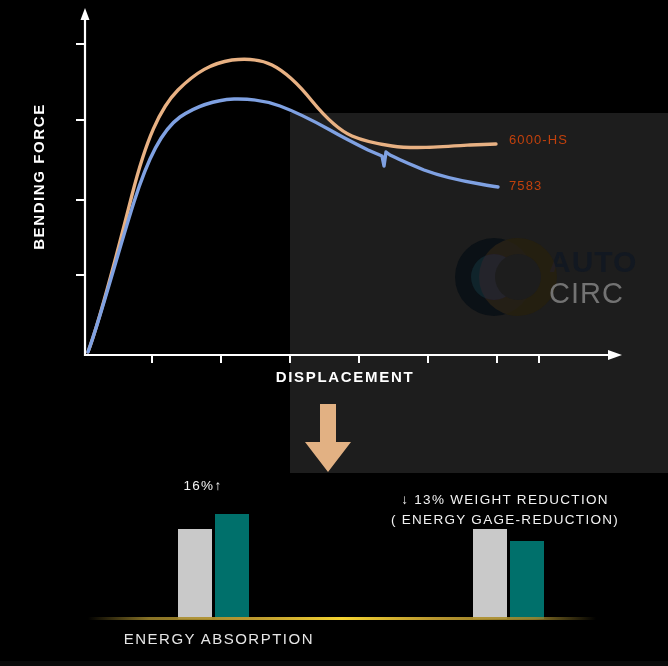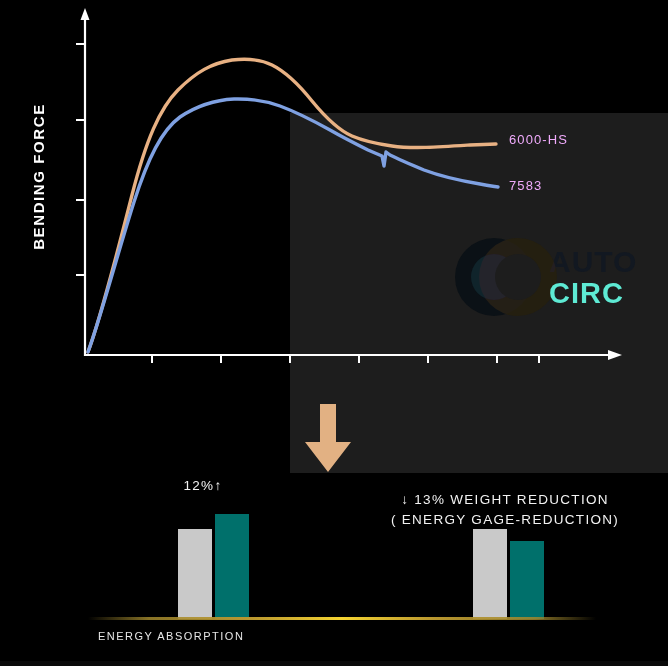--- a/index.html
+++ b/index.html
@@ -70,23 +70,23 @@
     display: flex; flex-direction: column;
     line-height: 1.04;
     white-space: nowrap;
   }
   #wm-line1 {
     font-size: 30px; font-weight: bold;
     letter-spacing: 1px;
     color: #121821;
   }
   #wm-line2 {
-    font-size: 29px; font-weight: bold;
+    font-size: 29px; font-weight: normal;
     letter-spacing: 1px;
-    color: #5eead4;
+    color: #737373;
   }
 
   
   #line-chart {
     position: absolute;
     left: 0; top: 0;
     width: 668px; height: 400px;
     z-index: 3;
   }
   #y-axis-title {
@@ -107,21 +107,21 @@
     width: 350px;
     text-align: center;
     color: #ffffff;
     font-size: 15px;
     font-weight: bold;
     letter-spacing: 1.7px;
     z-index: 4;
   }
   .series-label {
     position: absolute;
-    color: #f0abfc;
+    color: #c2410c;
     font-size: 13px;
     letter-spacing: 1.1px;
     z-index: 4;
     white-space: nowrap;
   }
   #label-6000hs { left: 509px; top: 132px; }
   #label-6082   { left: 509px; top: 178px; }
 
   
   #flow-arrow {
@@ -171,24 +171,24 @@
       rgba(160,135,45,0.85) 12%,
       #b9972f 32%,
       #f5d432 50%,
       #b9972f 68%,
       rgba(160,135,45,0.85) 88%,
       rgba(120,100,30,0) 100%);
   }
   .cat-label {
     position: absolute;
     color: #e6e6e6;
-    font-size: 11px;
+    font-size: 15px;
     letter-spacing: 1.5px;
     white-space: nowrap;
-    text-align: left;
+    text-align: right;
   }
   #cat-energy { left: 98px; top: 160px; width: 216px; }
   #cat-weight { left: 420px; top: 160px; width: 190px; }
 
   #bottom-edge {
     position: absolute;
     left: 0; top: 661px;
     width: 668px; height: 5px;
     background: #0a0a0a;
     z-index: 6;
@@ -260,32 +260,33 @@
                L 382,156
                L 384,166
                L 386,152
                L 390,155
                C 400,160 412,165 424,170
                C 440,176 462,181 480,184
                C 488,185.5 493,186.2 498,187" fill="none" stroke="#7fa1e2" stroke-width="3.4" stroke-linecap="round" stroke-linejoin="round"></path>
     </svg>
 
     <div id="y-axis-title">BENDING FORCE</div>
+    <div id="x-axis-title">DISPLACEMENT</div>
 
     <div id="label-6000hs" class="series-label">6000-HS</div>
     <div id="label-6082" class="series-label">7583</div>
   </div>
 
   <svg id="flow-arrow" viewBox="0 0 50 70">
     <polygon points="17,0 33,0 33,38 48,38 25,68 2,38 17,38" fill="#e2b183"></polygon>
   </svg>
 
   <div id="bar-chart">
 
-    <div id="anno-energy" class="annotation">12%↑</div>
+    <div id="anno-energy" class="annotation">16%↑</div>
 
     <div id="anno-weight" class="annotation">
       <div>↓ 13% WEIGHT REDUCTION</div>
       <div>( ENERGY GAGE-REDUCTION)</div>
     </div>
 
     <div id="bars-area">
       <div class="bar bar-grey" style="left:178px; width:34px; height:90px;"></div>
       <div class="bar bar-teal" style="left:215px; width:34px; height:105px;"></div>
 

